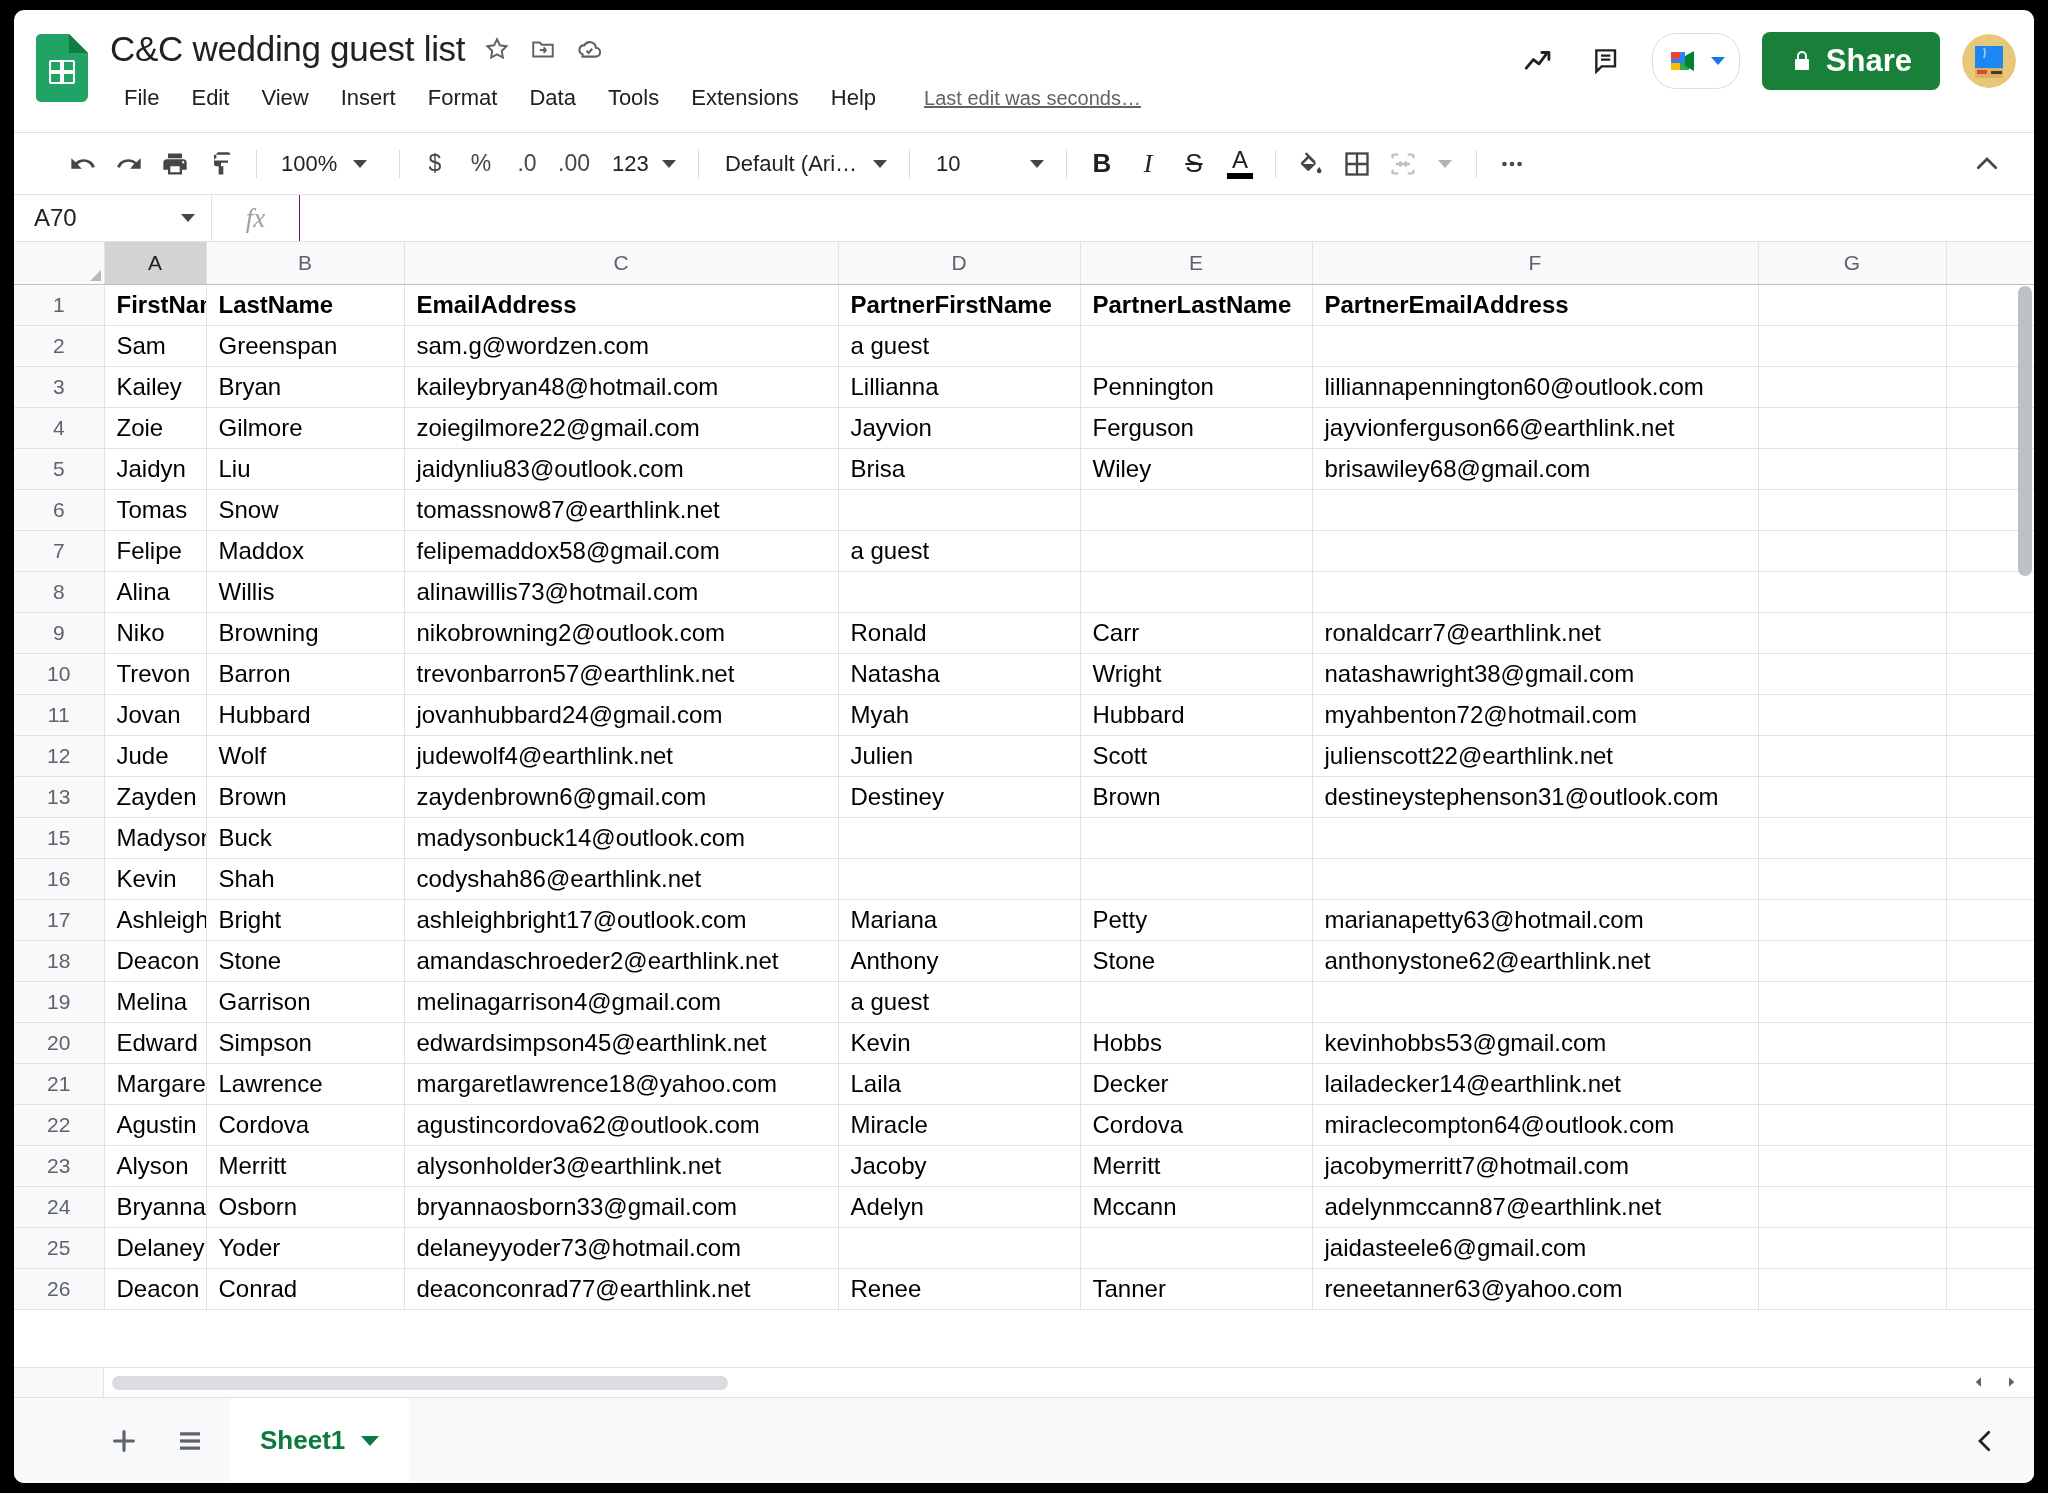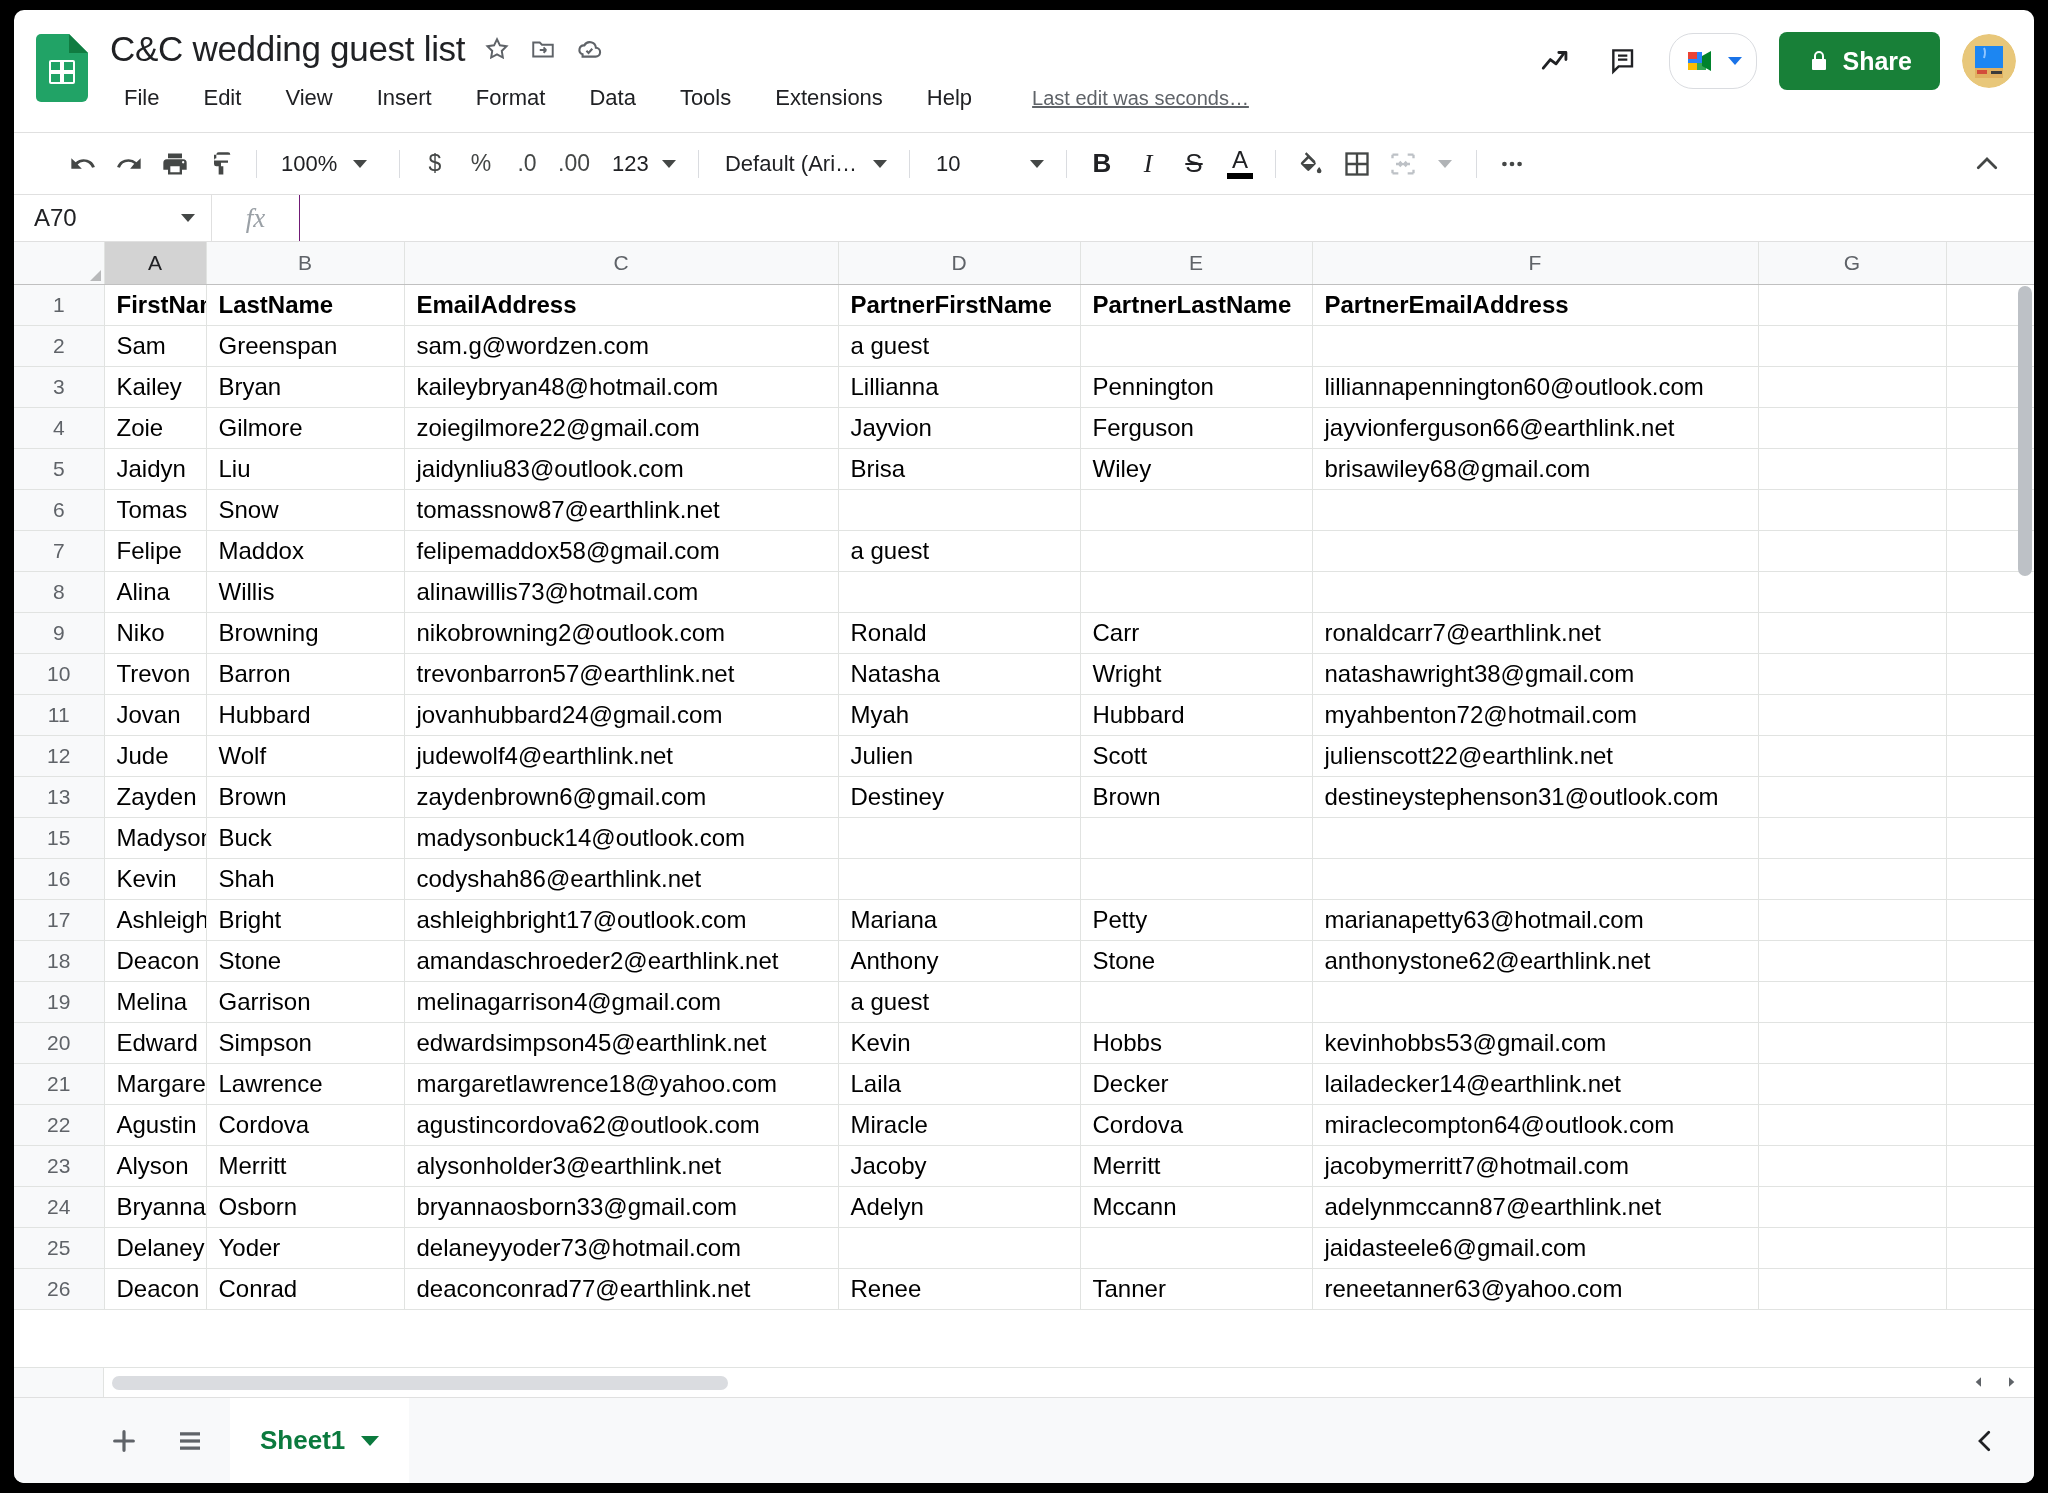--- a/index.html
+++ b/index.html
@@ -49,21 +49,21 @@
     letter-spacing: -0.3px;
     white-space: nowrap;
   }
   .title-icon {
     width: 28px; height: 28px;
     color: #5f6368;
     display: flex; align-items: center; justify-content: center;
     cursor: pointer;
   }
   .menu-row {
-    display: flex; align-items: center; gap: 16px;
+    display: flex; align-items: center; gap: 4px;
     margin-top: 6px;
     height: 36px;
   }
   .menu-item {
     font-size: 22px;
     color: #202124;
     padding: 4px 14px;
     border-radius: 5px;
     cursor: pointer;
     white-space: nowrap;
@@ -99,21 +99,21 @@
     cursor: pointer;
     background: #fff;
   }
   .share-btn {
     display: flex; align-items: center; gap: 12px;
     background: #188038;
     color: #fff;
     border-radius: 8px;
     height: 58px;
     padding: 0 28px;
-    font-size: 25px;
+    font-size: 31px;
     font-weight: bold;
     cursor: pointer;
   }
   .avatar {
     width: 54px; height: 54px;
     border-radius: 50%;
     overflow: hidden;
     cursor: pointer;
     flex: none;
   }

